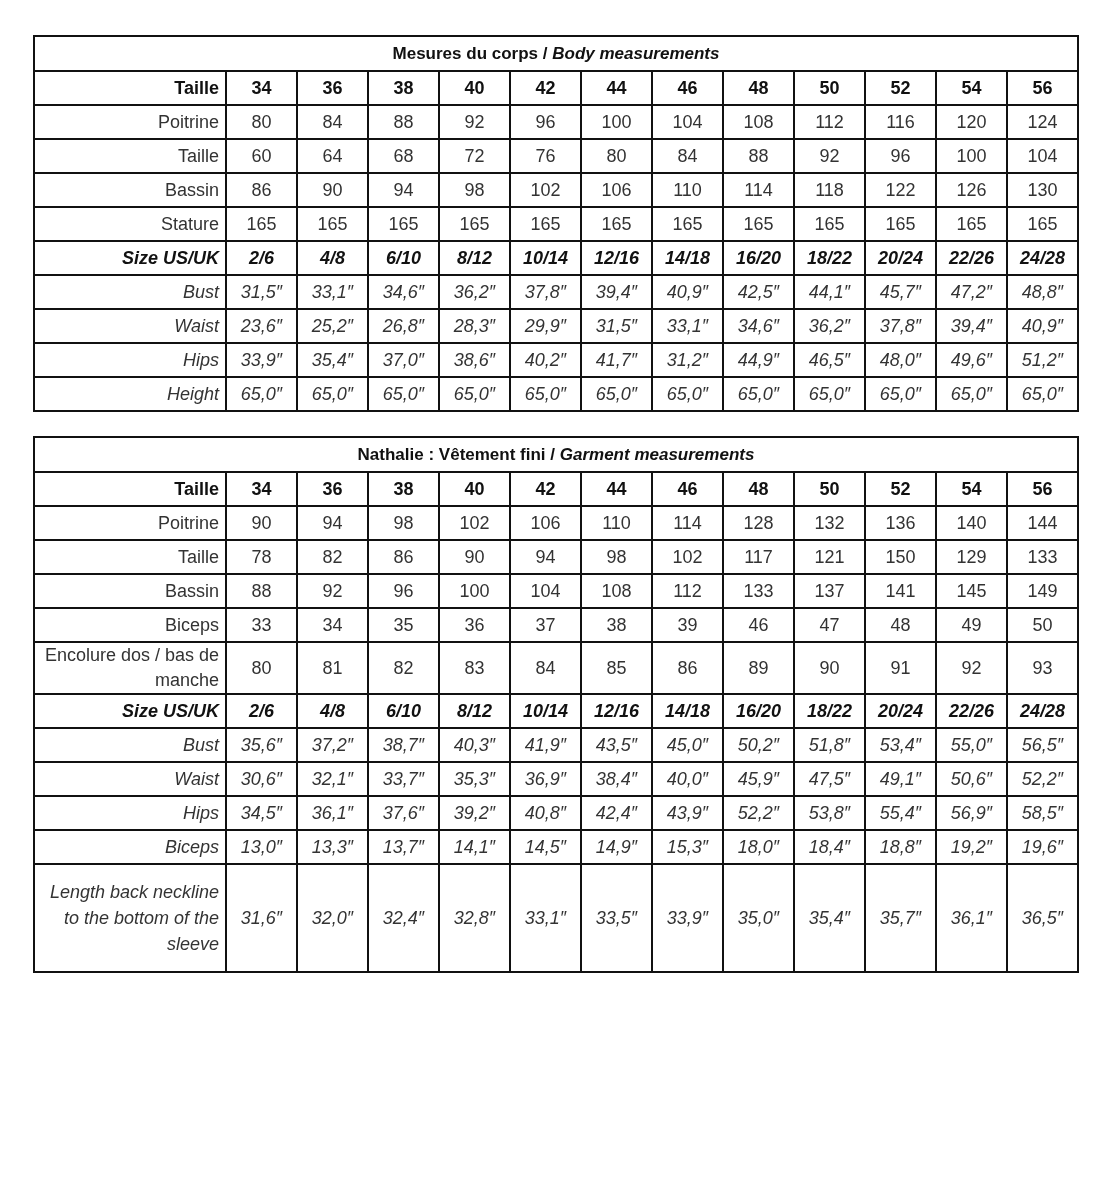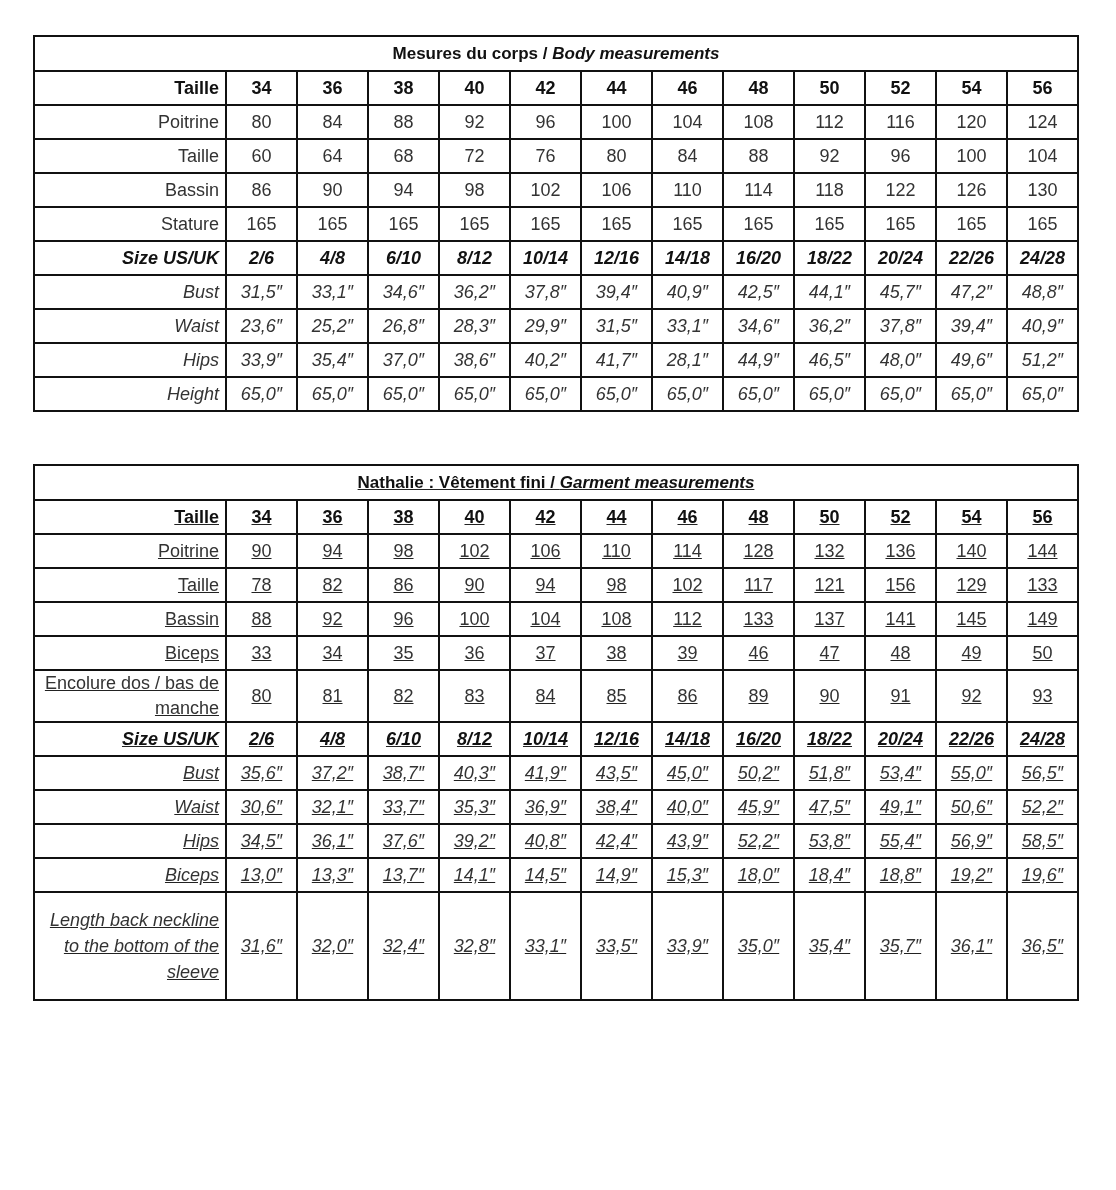--- a/index.html
+++ b/index.html
@@ -14,21 +14,21 @@
       text-align: center; vertical-align: middle; font-weight: normal; color: #333;
       overflow: hidden; white-space: nowrap;
     }
     table.sz td.lbl { text-align: right; padding-left: 6px; white-space: normal; }
     table.sz tr.title td { font-weight: bold; font-size: 17px; color: #111; height: 33px; margin-left: 29px; }
     table.sz tr.title td i { font-style: italic; }
     table.sz tr.hdr td { font-weight: bold; color: #111; }
     table.sz tr.ihdr td { font-weight: bold; font-style: italic; color: #111; }
     table.sz tr.it td { font-style: italic; }
     #t1 { top: 35px; }
-    #t2 { top: 464px; text-decoration: underline; }
+    #t2 { top: 436px; }
     #t1 tr.r td { height: 32px; }
     #t2 tr.r td { height: 32px; }
     #t2 tr.r2 td { height: 50px; line-height: 25px; }
     #t2 tr.r3 td { height: 76px; line-height: 26px; }
     #t2 tr.r4 td { height: 106px; line-height: 26px; }
     col.c0 { width: 192px; }
   </style>
 </head>
 <body>
 
@@ -173,21 +173,21 @@
         <td>40,9″</td>
       </tr>
       <tr class="it r">
         <td class="lbl">Hips</td>
         <td>33,9″</td>
         <td>35,4″</td>
         <td>37,0″</td>
         <td>38,6″</td>
         <td>40,2″</td>
         <td>41,7″</td>
-        <td>28,1″</td>
+        <td>31,2″</td>
         <td>44,9″</td>
         <td>46,5″</td>
         <td>48,0″</td>
         <td>49,6″</td>
         <td>51,2″</td>
       </tr>
       <tr class="it r">
         <td class="lbl">Height</td>
         <td>65,0″</td>
         <td>65,0″</td>
@@ -259,21 +259,21 @@
         <td class="lbl">Taille</td>
         <td>78</td>
         <td>82</td>
         <td>86</td>
         <td>90</td>
         <td>94</td>
         <td>98</td>
         <td>102</td>
         <td>117</td>
         <td>121</td>
-        <td>156</td>
+        <td>150</td>
         <td>129</td>
         <td>133</td>
       </tr>
       <tr class="r">
         <td class="lbl">Bassin</td>
         <td>88</td>
         <td>92</td>
         <td>96</td>
         <td>100</td>
         <td>104</td>

